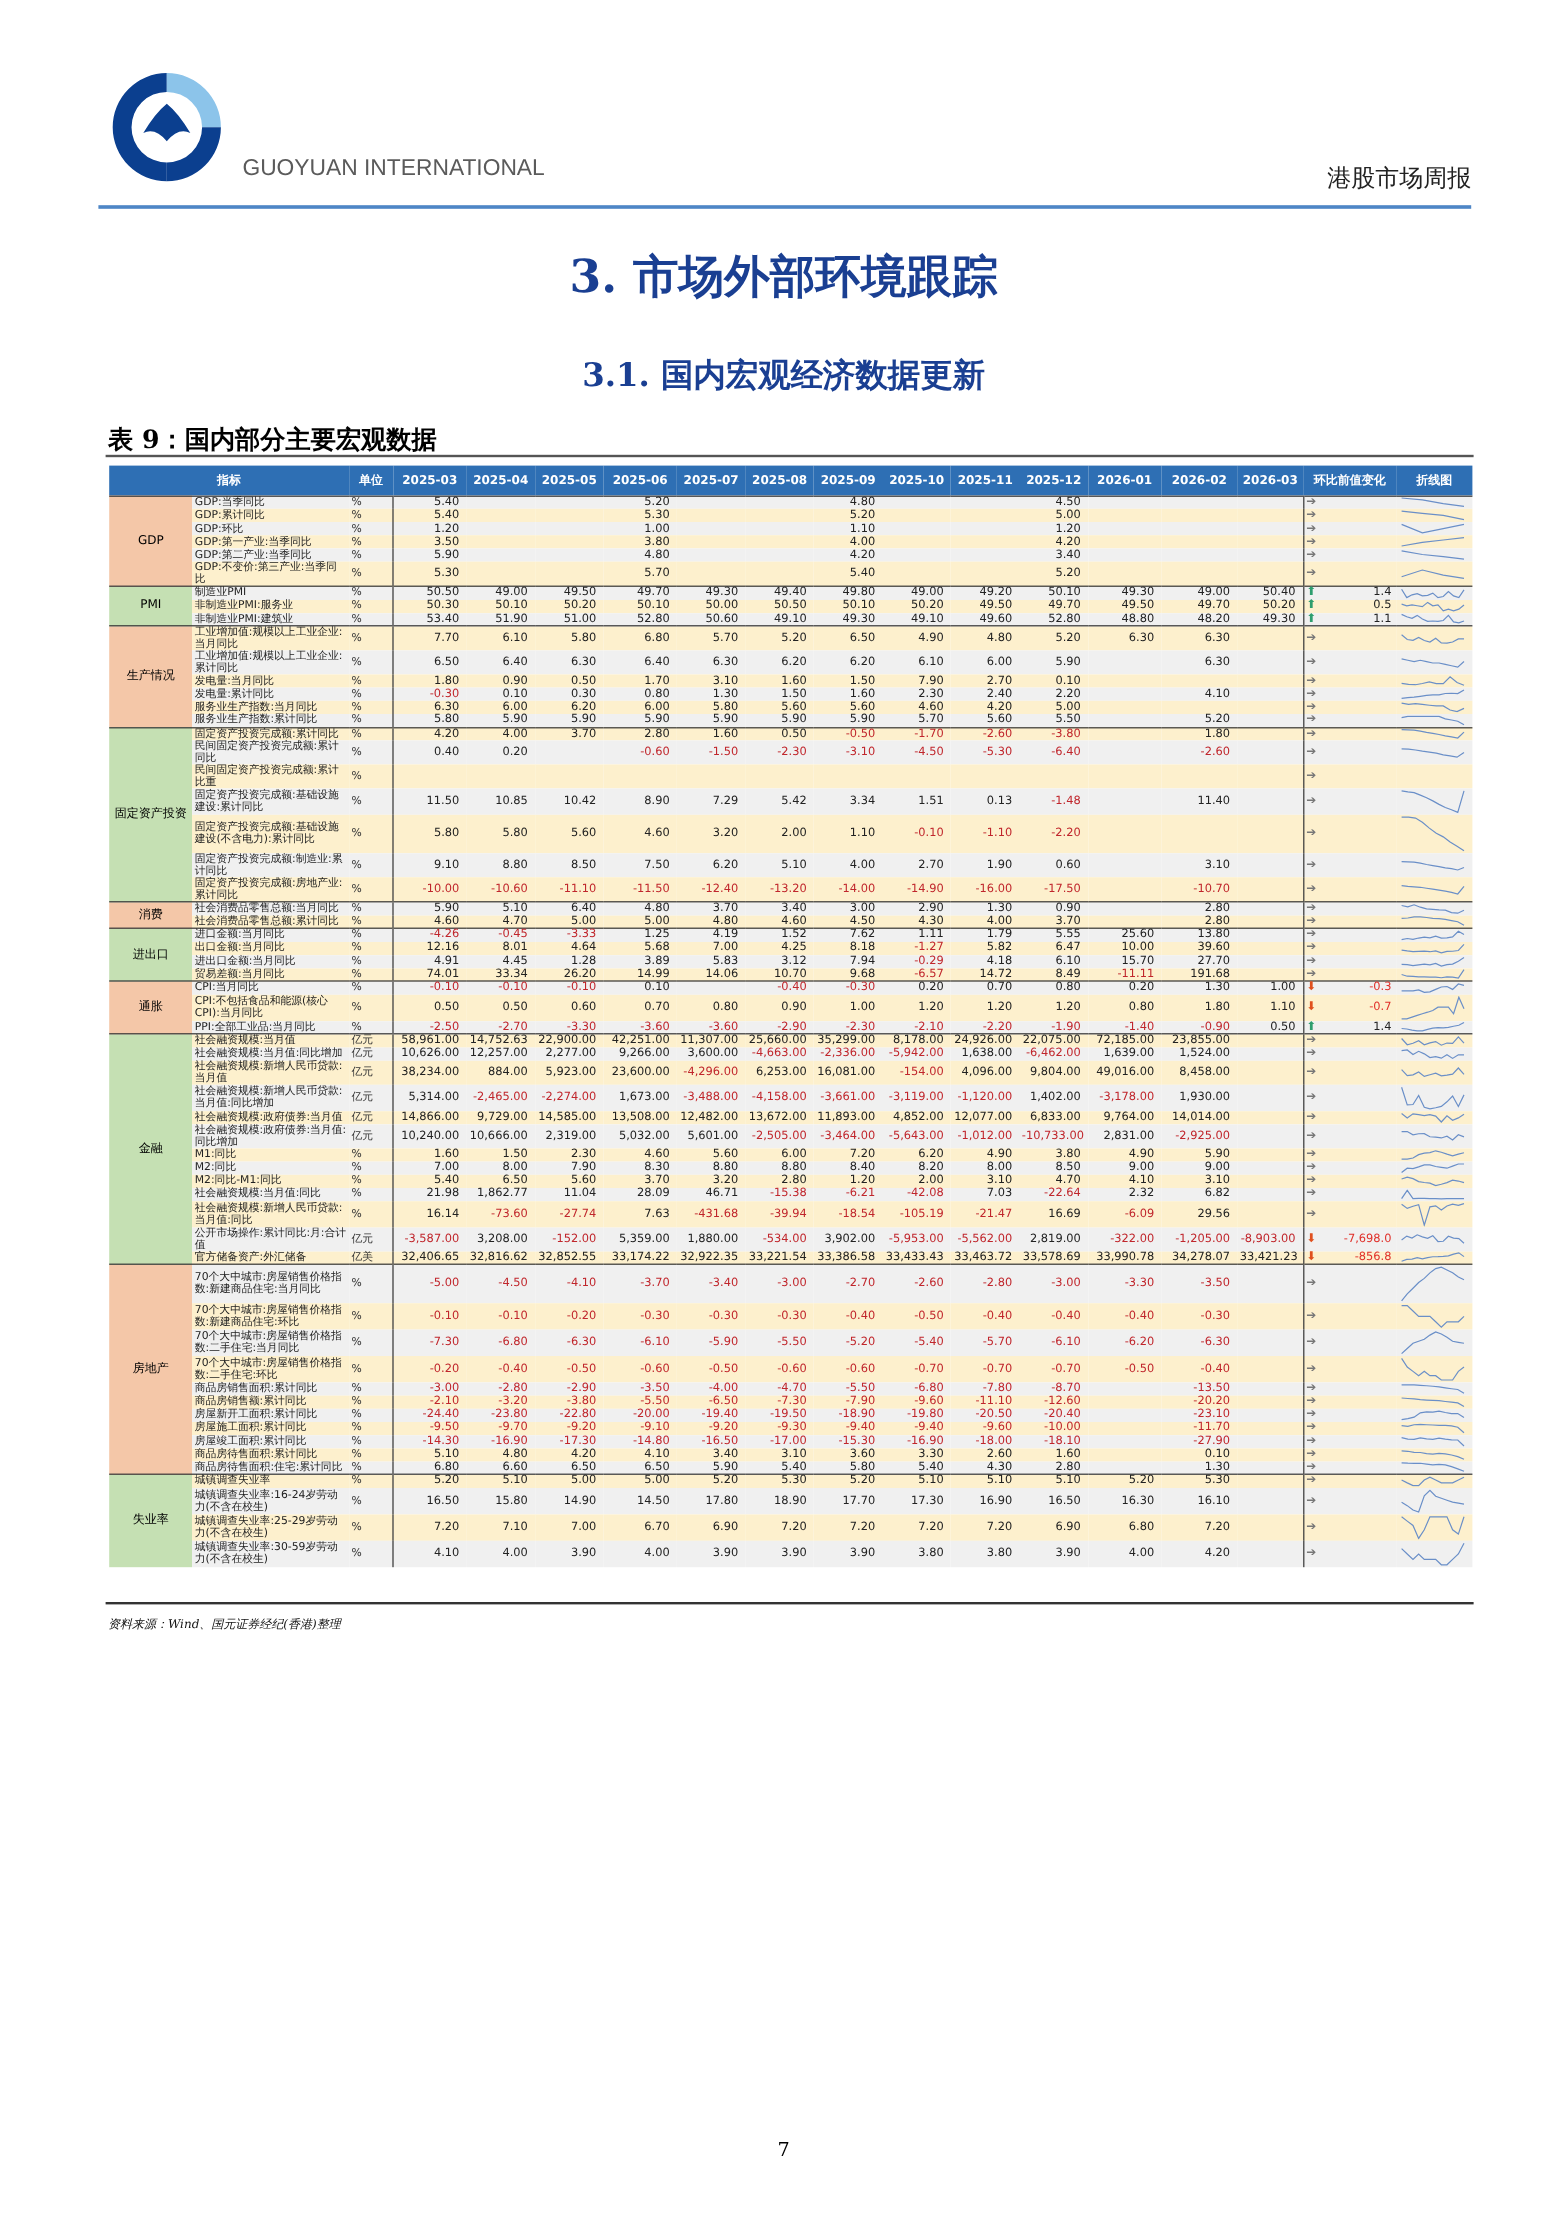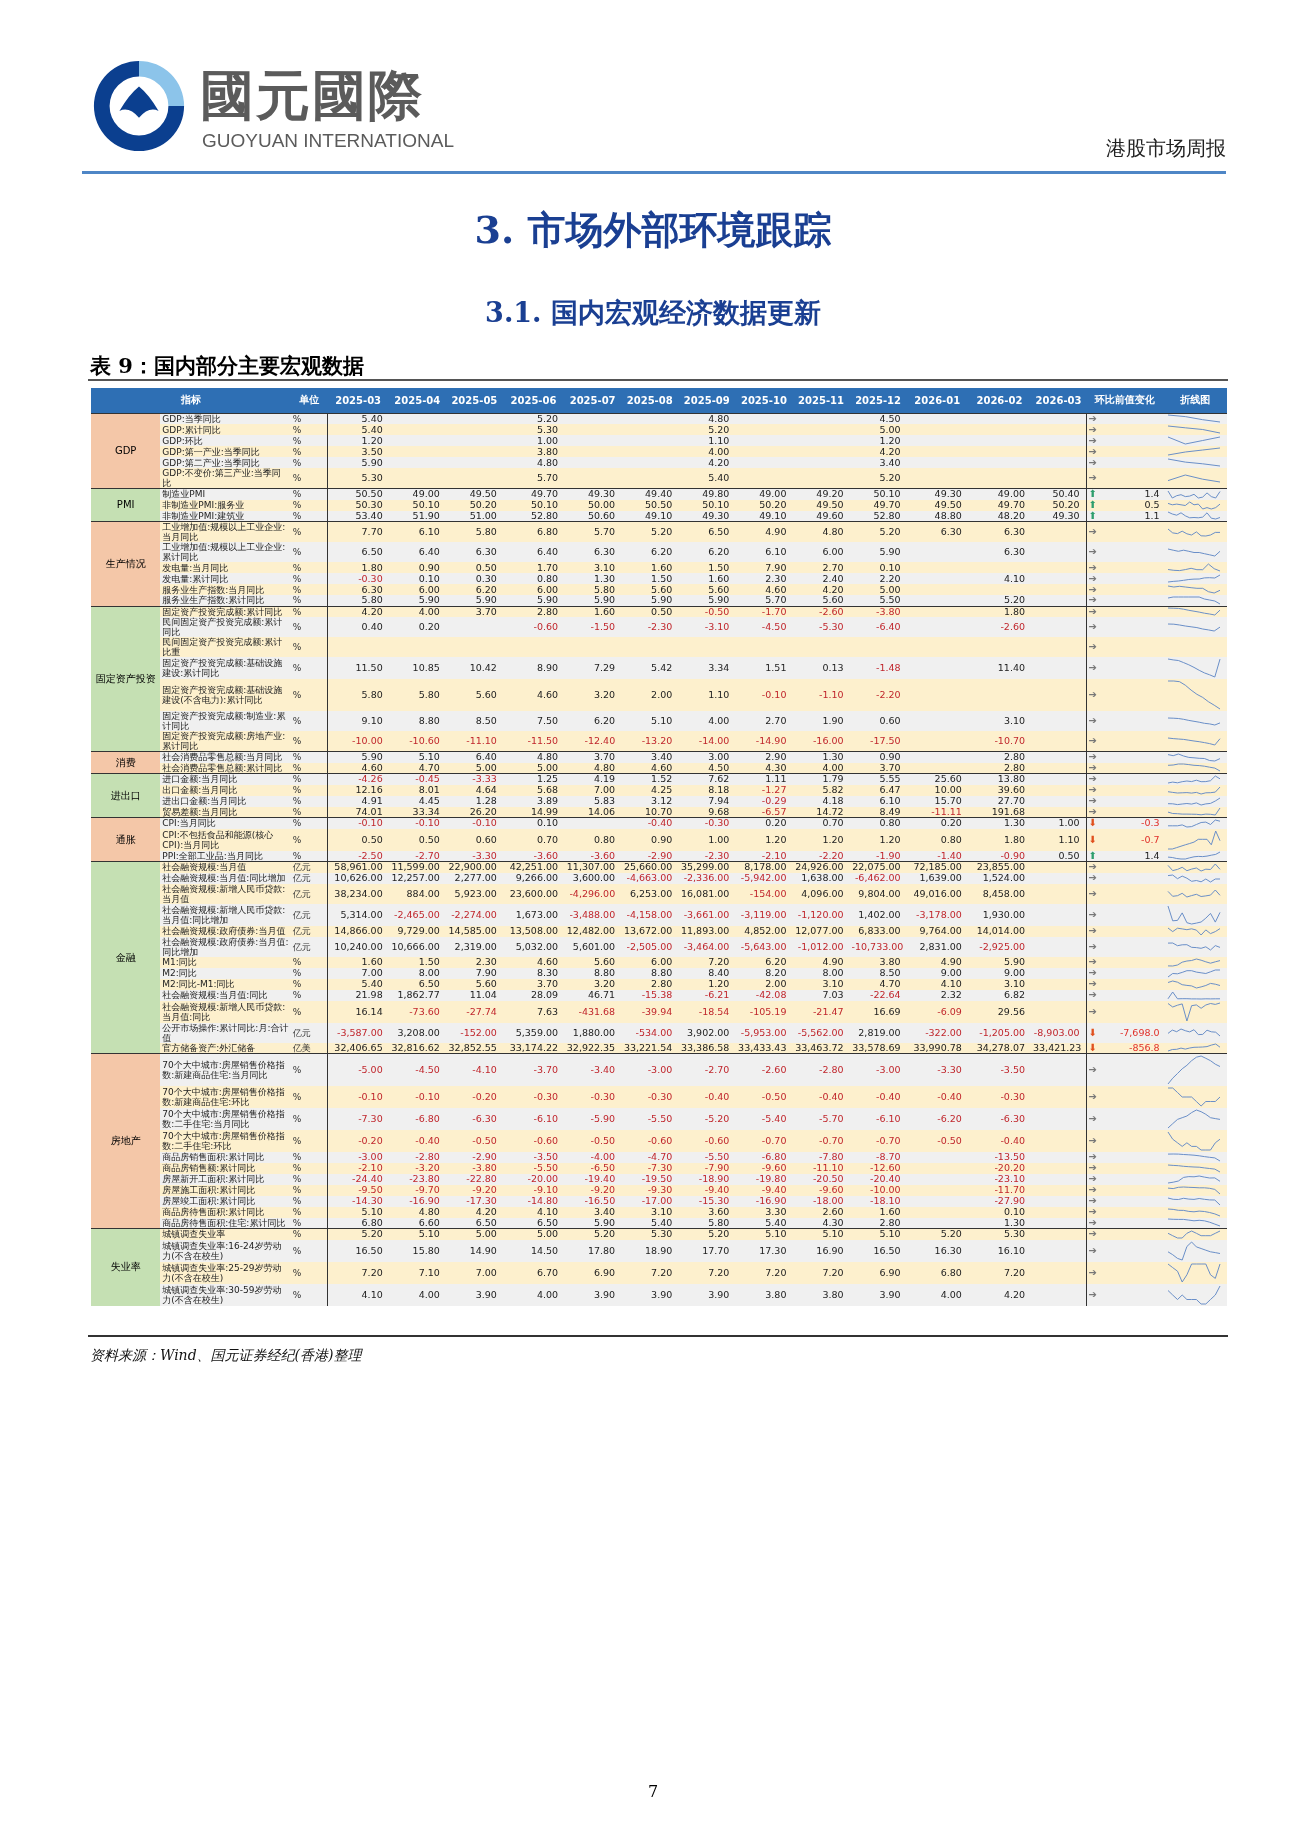--- a/index.html
+++ b/index.html
@@ -29,34 +29,33 @@
   tr.r1 td:not(.grp) { background: #fdf0cd; }
   tr.gstart td { border-top: 1.5px solid #333; }
   td.vsep { border-left: 1.5px solid #333; }
   td.arrow { text-align: left; font-size: 10px; color: #777; }
   td.arrow.up { color: #2e9e6e; }
   td.arrow.down { color: #e0501e; }
   td.chg { text-align: right; padding-right: 4px; color: #222; }
   td.chg.neg { color: #e0302a; }
   td.spark svg { display: block; }
   .bottom-rule { position: absolute; left: 88px; top: 1335px; width: 1140px; height: 1.5px; background: #333; }
-  .source { position: absolute; left: 90px; top: 1347px; font-family: "DejaVu Serif", serif; font-style: italic; font-size: 14px; color: #111; }
+  .source { position: absolute; left: 90px; top: 1347px; font-family: "DejaVu Serif", serif; font-style: italic; font-size: 10px; color: #111; }
   .page-num { position: absolute; left: 0; width: 1306px; top: 1782px; text-align: center; font-family: "DejaVu Serif", serif; font-size: 16px; }
 </style>
 </head>
 <body>
 
 <div class="header">
   <svg class="logo" viewBox="0 0 100 100">
     <path d="M50 4 A46 46 0 0 0 50 96 L50 80 A30 30 0 0 1 50 20 Z" fill="#0b3f8f"></path>
     <path d="M50 4 A46 46 0 0 1 96 50 L80 50 A30 30 0 0 0 50 20 Z" fill="#8cc4ea"></path>
     <path d="M96 50 A46 46 0 0 1 50 96 L50 80 A30 30 0 0 0 80 50 Z" fill="#0b3f8f"></path>
     <path d="M30 55 Q40 38 50 30 Q60 38 70 55 Q60 50 50 62 Q40 50 30 55 Z" fill="#0b3f8f"></path>
   </svg>
-  <div class="logo-cn">國元國際</div>
   <div class="logo-en">GUOYUAN INTERNATIONAL</div>
   <div class="header-right">港股市场周报</div>
   <div class="header-rule"></div>
 </div>
 
 <div class="h1">3. 市场外部环境跟踪</div>
 <div class="h2">3.1. 国内宏观经济数据更新</div>
 <div class="caption">表 9：国内部分主要宏观数据</div>
 <div class="caption-rule"></div>
 
@@ -850,21 +849,21 @@
             <svg width="56" height="9">
               <polyline points="2.0,6.1 6.3,6.5 10.7,7.5 15.0,8.0 19.3,8.0 23.7,6.8 28.0,5.8 32.3,5.4 36.7,5.6 41.0,5.1 45.3,4.2 49.7,3.4 54.0,1.0" fill="none" stroke="#6a8fc8" stroke-width="1"></polyline>
             </svg>
           </td>
         </tr>
         <tr class="r1 gstart" style="height: 11px;">
           <td rowspan="13" class="grp green">金融</td>
           <td class="ind">社会融资规模:当月值</td>
           <td class="unit">亿元</td>
           <td class="num vsep">58,961.00</td>
-          <td class="num">11,599.00</td>
+          <td class="num">14,752.63</td>
           <td class="num">22,900.00</td>
           <td class="num">42,251.00</td>
           <td class="num">11,307.00</td>
           <td class="num">25,660.00</td>
           <td class="num">35,299.00</td>
           <td class="num">8,178.00</td>
           <td class="num">24,926.00</td>
           <td class="num">22,075.00</td>
           <td class="num">72,185.00</td>
           <td class="num">23,855.00</td>

